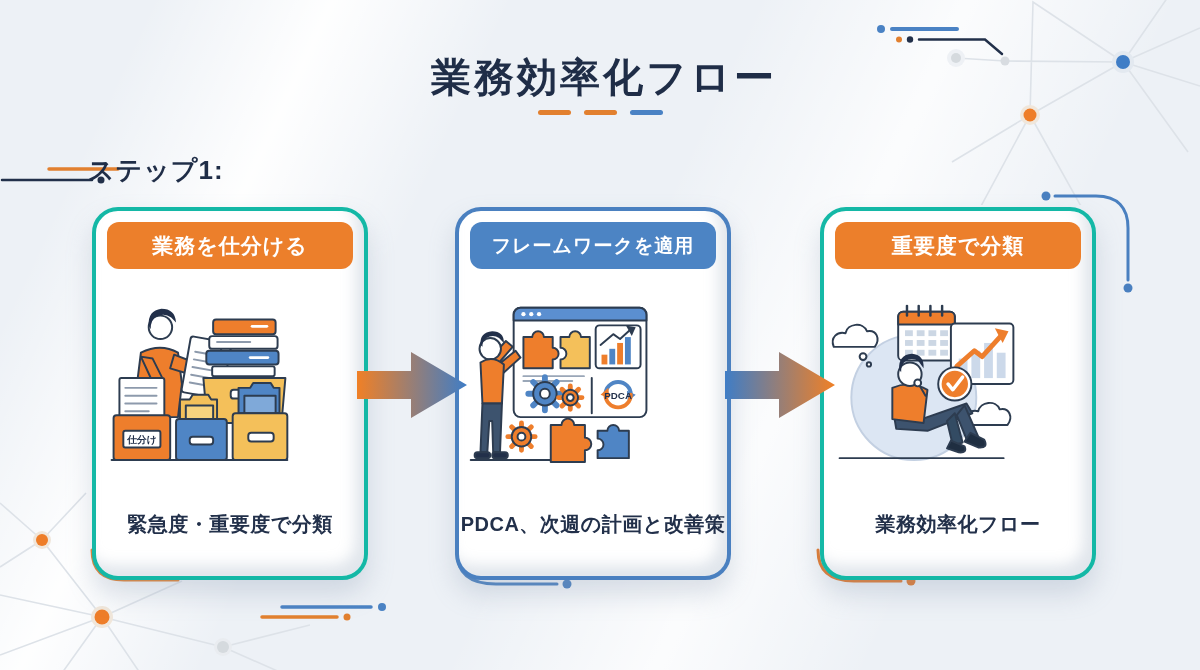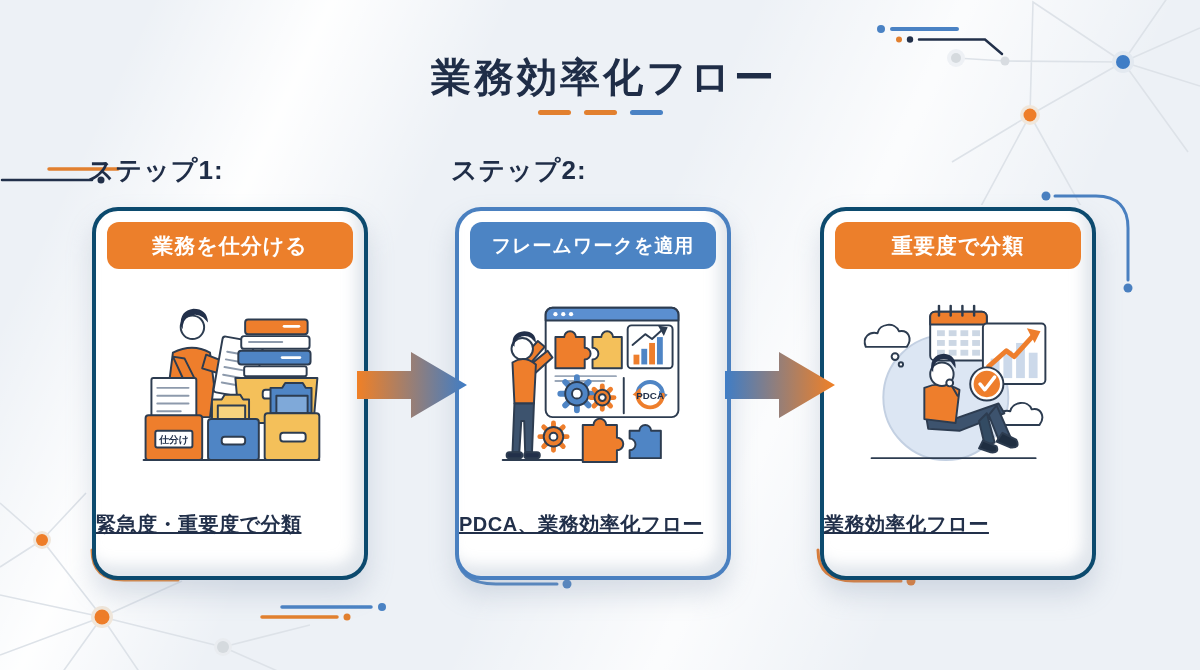--- a/index.html
+++ b/index.html
@@ -15,30 +15,30 @@
     font-size:40px;font-weight:bold;letter-spacing:3px;color:#1f2d47;}
   .title-divider{position:absolute;top:110px;left:0;width:100%;display:flex;justify-content:center;gap:13px;}
   .title-divider span{width:33px;height:5px;border-radius:3px;display:block;}
   .dash-o{background:#e2802f;} .dash-b{background:#4a82c4;}
 
   .step-label{position:absolute;top:153px;width:276px;text-align:left;
     font-size:26px;font-weight:bold;color:#1f2d47;letter-spacing:1px;}
   .step-label.s1{left:88px}.step-label.s2{left:451px}.step-label.s3{left:816px}
 
   .card{position:absolute;top:207px;width:268px;height:365px;background:#fff;
-    border-radius:26px;border:4px solid #0c4a6e;
+    border-radius:26px;border:4px solid #14b8a6;
     box-shadow:0 14px 26px rgba(139,155,178,.30), inset -9px -11px 14px rgba(176,188,204,.38);}
   .card.c1{left:92px}.card.c2{left:455px;border-color:#4a80c0}.card.c3{left:820px}
   .pill{position:absolute;top:11px;left:11px;right:11px;height:47px;border-radius:12px;
     display:flex;align-items:center;justify-content:center;color:#fff;font-weight:bold;
     font-size:21px;letter-spacing:1px;background:#ec7f2b;}
   .pill.blue{background:#4c84c4;font-size:19px;text-align:right;}
-  .illus{position:absolute;top:66px;left:0;right:0;height:210px;display:flex;align-items:center;justify-content:center;}
-  .caption{position:absolute;bottom:38px;left:0;width:100%;text-align:left;
-    font-size:20px;font-weight:600;color:#22304a;letter-spacing:.5px;text-decoration:underline;}
+  .illus{position:absolute;top:66px;left:0;right:0;height:210px;display:flex;align-items:center;}
+  .caption{position:absolute;bottom:38px;left:0;width:100%;text-align:center;
+    font-size:20px;font-weight:600;color:#22304a;letter-spacing:.5px;}
 
   .arrow{position:absolute;top:346px;width:110px;height:78px;}
   .arrow.a1{left:357px}.arrow.a2{left:725px}
 </style>
 </head>
 <body>
 
 <div class="canvas">
 
   <svg class="decor" style="top:0;right:0;" width="370" height="205" viewBox="0 0 370 205">
@@ -96,21 +96,20 @@
   </svg>
 
   <h1 class="title">業務効率化フロー</h1>
   <div class="title-divider">
     <span class="dash-o"></span>
     <span class="dash-o"></span>
     <span class="dash-b"></span>
   </div>
 
   <div class="step-label s1">ステップ1:</div>
-  <div class="step-label s2">ステップ2:</div>
 
   <section class="card c1">
     <div class="pill">業務を仕分ける</div>
     <div class="illus">
       <svg width="205" height="188" viewBox="0 0 210 180">
         <g stroke="#2d3c50" stroke-width="2" stroke-linejoin="round" stroke-linecap="round">
           <line x1="16" y1="170" x2="196" y2="170"></line>
 
           <circle cx="66" cy="34" r="12" fill="#fff"></circle>
           <path d="M54,32 Q53,17 67,15 Q81,15 82,29 L77,24 Q70,19 62,23 Q56,26 56,36 Z" fill="#22304a" stroke="none"></path>
@@ -222,21 +221,21 @@
           <path d="M38,74 L58,58 L63,65 L44,82 Z" fill="#ee7e2c"></path>
           <circle cx="32" cy="56" r="11" fill="#fff"></circle>
           <path d="M22,52 Q21,39 34,38 Q46,38 46,50 L41,45 Q35,41 28,45 Q24,47 24,54 Z" fill="#22304a" stroke="none"></path>
           <path d="M22,70 Q34,62 46,72 L44,112 L24,112 Z" fill="#ee7e2c"></path>
           <path d="M24,112 h20 l-2,50 h-7 l-1,-32 h-3 l-2,32 h-7 Z" fill="#3d536e"></path>
           <rect x="16" y="162" width="16" height="6" rx="3" fill="#22304a"></rect>
           <rect x="34" y="162" width="16" height="6" rx="3" fill="#22304a"></rect>
         </g>
       </svg>
     </div>
-    <div class="caption">PDCA、業務効率化フロー</div>
+    <div class="caption">PDCA、次週の計画と改善策</div>
   </section>
 
   <section class="card c3">
     <div class="pill">重要度で分類</div>
     <div class="illus">
       <svg width="205" height="188" viewBox="0 0 210 180">
         <g stroke="#2d3c50" stroke-width="2" stroke-linejoin="round" stroke-linecap="round">
           <circle cx="92" cy="106" r="64" fill="#dce6f3" stroke="#c3d0e2"></circle>
           <line x1="16" y1="168" x2="184" y2="168"></line>
 

